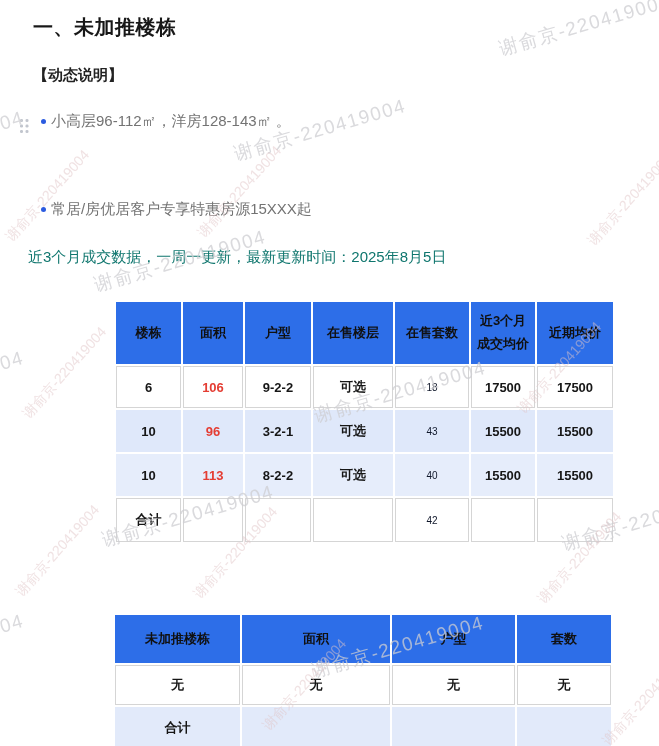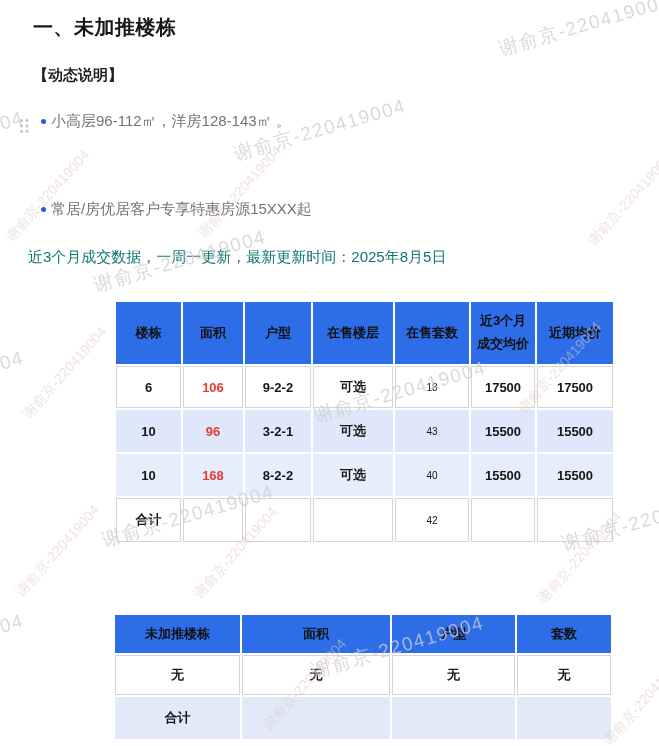--- a/index.html
+++ b/index.html
@@ -42,21 +42,21 @@
   .cs2{background:#e6edfb;border:1px solid #e6edfb;}
   .cs3{background:#e2eafa;border:1px solid #e2eafa;}
   .b{font-weight:700;color:#161616;}
   .red{font-weight:700;color:#e43d33;}
   .qty{font-weight:400;color:#0f172a;font-size:10px;}
   #sales-table{left:114px;top:300px;}
   #sales-table td{height:40px;}
   #sales-table td.th{height:62px;}
   #pending-table{left:113px;top:613px;}
   #pending-table td{height:38px;}
-  #pending-table td.th{height:38px;}
+  #pending-table td.th{height:48px;}
 </style>
 </head>
 <body>
 
 <div id="page">
 
   <div class="wm" style="left:585px;top:25px">谢俞京-220419004</div>
   <div class="wm" style="left:320px;top:130px">谢俞京-220419004</div>
   <div class="wm" style="left:-62px;top:142px">谢俞京-220419004</div>
   <div class="wm" style="left:180px;top:261px">谢俞京-220419004</div>
@@ -128,21 +128,21 @@
       <td class="cs1 b">10</td>
       <td class="cs1 red">96</td>
       <td class="cs1 b">3-2-1</td>
       <td class="cs1 b">可选</td>
       <td class="cs1 qty">43</td>
       <td class="cs1 b">15500</td>
       <td class="cs1 b">15500</td>
     </tr>
     <tr>
       <td class="cs2 b">10</td>
-      <td class="cs2 red">168</td>
+      <td class="cs2 red">113</td>
       <td class="cs2 b">8-2-2</td>
       <td class="cs2 b">可选</td>
       <td class="cs2 qty">40</td>
       <td class="cs2 b">15500</td>
       <td class="cs2 b">15500</td>
     </tr>
     <tr>
       <td class="cw b" style="height:42px">合计</td>
       <td class="cw"></td>
       <td class="cw"></td>

